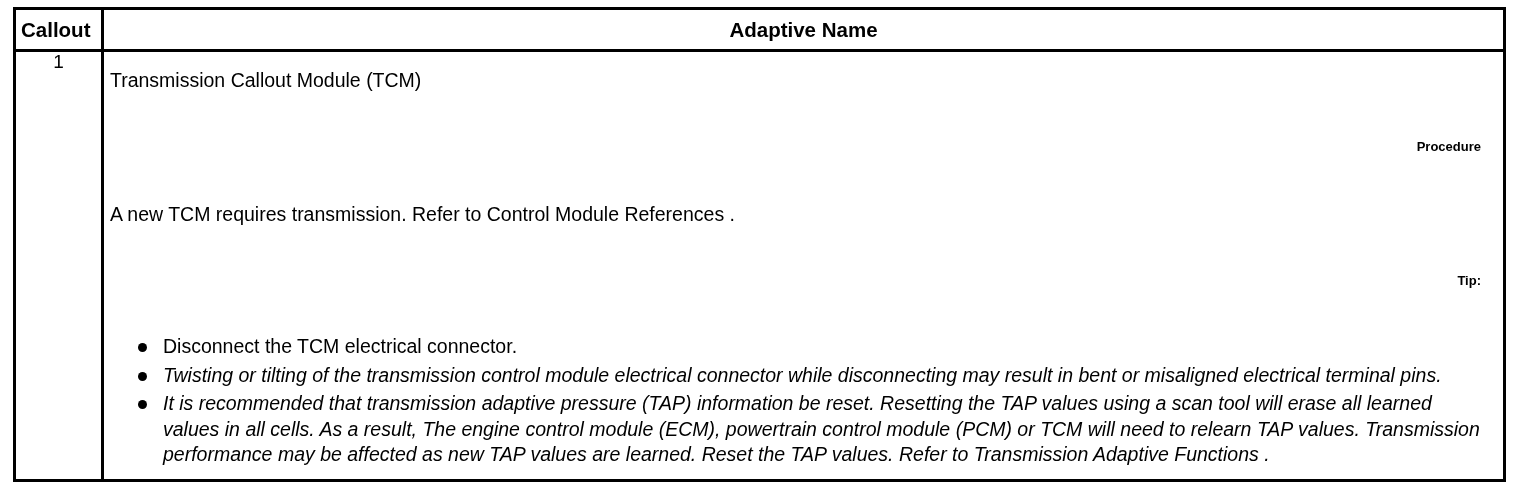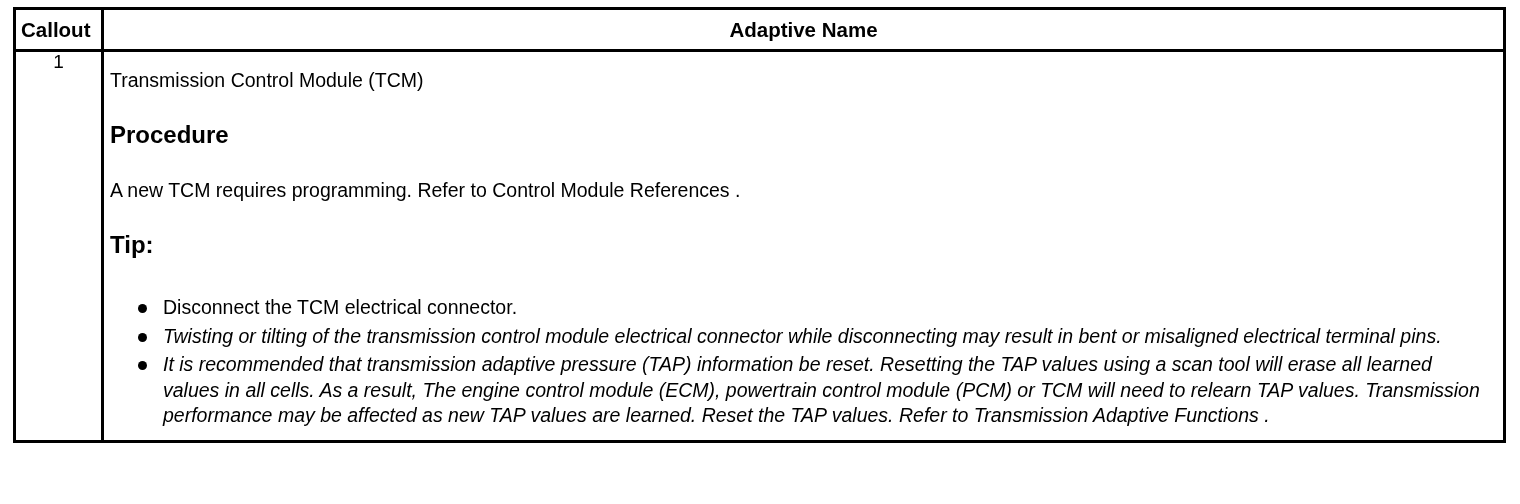--- a/index.html
+++ b/index.html
@@ -94,40 +94,41 @@
     padding: 0;
     font-size: 19.5px;
     line-height: 22px;
     font-weight: normal;
     white-space: nowrap;
   }
 
   .spacer-l { height: 33px; }
 
   .heading {
-    margin: 0;
-    padding: 0;
-    font-size: 24px;
+    margin: 12px;
+    padding: 0;
+    font-size: 13px;
     line-height: 22px;
     font-weight: bold;
     white-space: nowrap;
+    text-align: right;
   }
 
   .tip-gap { height: 30px; }
 
   ul.bullets {
     list-style: none;
     margin: 0;
     padding: 0;
   }
 
   ul.bullets > li {
     position: relative;
     padding-left: 53px;
-    margin: 9px 0 0 0;
+    margin: 0 0 0 0;
     font-size: 19.5px;
     line-height: 25.5px;
     font-weight: normal;
   }
 
   ul.bullets > li + li {
     margin-top: 3px;
     font-style: italic;
   }
 
@@ -167,29 +168,29 @@
       </tr>
     </thead>
     <tbody>
       <tr>
         <td class="cell-callout">
           <span class="callout-num">1</span>
         </td>
         <td class="cell-body">
           <div class="body-inner">
 
-            <p class="para">Transmission Control Module (TCM)</p>
+            <p class="para">Transmission Callout Module (TCM)</p>
 
             <div class="spacer-l"></div>
 
             <p class="heading">Procedure</p>
 
             <div class="spacer-l"></div>
 
-            <p class="para">A new TCM requires programming. Refer to Control Module References .</p>
+            <p class="para">A new TCM requires transmission. Refer to Control Module References .</p>
 
             <div class="spacer-l"></div>
 
             <p class="heading">Tip:</p>
 
             <div class="tip-gap"></div>
 
             <ul class="bullets">
               <li>
                 <span class="bullet-dot"></span>

